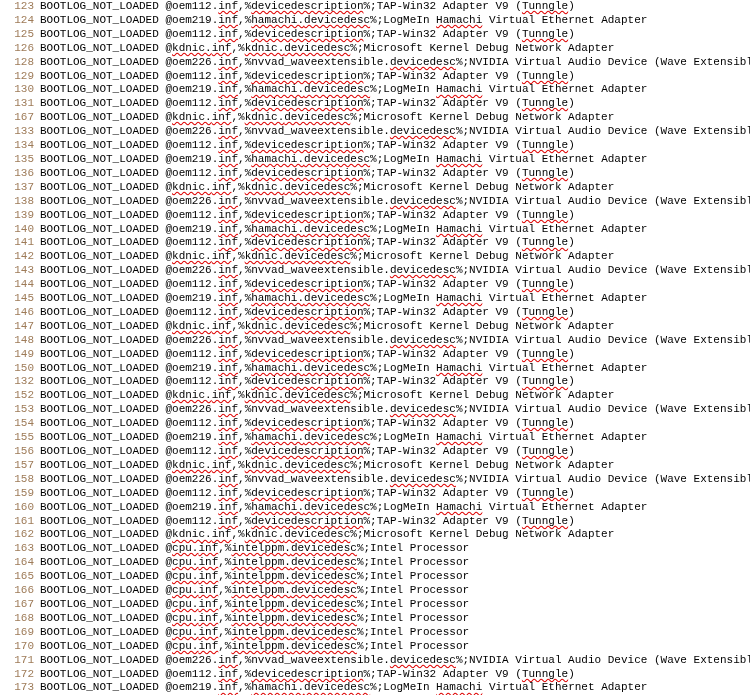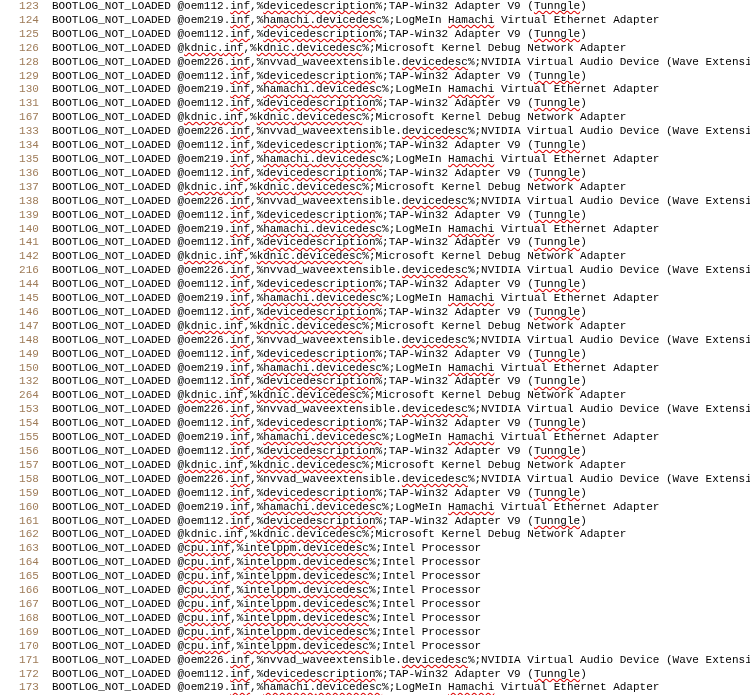--- a/index.html
+++ b/index.html
@@ -1,18 +1,18 @@
 <!DOCTYPE html>
 <html><head>
 <meta charset="utf-8">
 <style>
   html,body{margin:0;padding:0;background:#fff;}
   .editor{font-family:Consolas,"Courier New",monospace;font-size:11px;line-height:13.9px;white-space:nowrap;overflow:hidden;width:750px;}
   .line{display:flex;align-items:baseline;}
-  .gutter{width:34px;text-align:center;color:#9e7b58;padding-right:6px;flex:0 0 34px;margin-left:12px;}
+  .gutter{width:34px;text-align:right;color:#9e7b58;padding-right:6px;flex:0 0 34px;}
   .code{flex:1;color:#000;}
   .wavy{text-decoration:underline wavy #d00;text-decoration-skip-ink:none;}
 </style>
 </head>
 <body>
 
 <div class="editor" id="editor">
     <div class="line">
       <div class="gutter">123</div>
       <div class="code"><span> BOOTLOG_NOT_LOADED @</span><span>oem112.</span><span class="wavy">inf</span><span>,%</span><span class="wavy">devicedescription</span><span>%;TAP-Win32 Adapter V9 (</span><span class="wavy">Tunngle</span><span>)</span></div>
@@ -83,21 +83,21 @@
     </div>
     <div class="line">
       <div class="gutter">141</div>
       <div class="code"><span> BOOTLOG_NOT_LOADED @</span><span>oem112.</span><span class="wavy">inf</span><span>,%</span><span class="wavy">devicedescription</span><span>%;TAP-Win32 Adapter V9 (</span><span class="wavy">Tunngle</span><span>)</span></div>
     </div>
     <div class="line">
       <div class="gutter">142</div>
       <div class="code"><span> BOOTLOG_NOT_LOADED @</span><span class="wavy">kdnic.</span><span class="wavy">inf</span><span>,%</span><span class="wavy">kdnic.</span><span class="wavy">devicedesc</span><span>%;Microsoft Kernel Debug Network Adapter</span></div>
     </div>
     <div class="line">
-      <div class="gutter">216</div>
+      <div class="gutter">143</div>
       <div class="code"><span> BOOTLOG_NOT_LOADED @</span><span>oem226.</span><span class="wavy">inf</span><span>,%nvvad_waveextensible.</span><span class="wavy">devicedesc</span><span>%;NVIDIA Virtual Audio Device (Wave Extensible) (WDM)</span></div>
     </div>
     <div class="line">
       <div class="gutter">144</div>
       <div class="code"><span> BOOTLOG_NOT_LOADED @</span><span>oem112.</span><span class="wavy">inf</span><span>,%</span><span class="wavy">devicedescription</span><span>%;TAP-Win32 Adapter V9 (</span><span class="wavy">Tunngle</span><span>)</span></div>
     </div>
     <div class="line">
       <div class="gutter">145</div>
       <div class="code"><span> BOOTLOG_NOT_LOADED @</span><span>oem219.</span><span class="wavy">inf</span><span>,%</span><span class="wavy">hamachi.</span><span class="wavy">devicedesc</span><span>%;LogMeIn </span><span class="wavy">Hamachi</span><span> Virtual Ethernet Adapter</span></div>
     </div>
@@ -119,21 +119,21 @@
     </div>
     <div class="line">
       <div class="gutter">150</div>
       <div class="code"><span> BOOTLOG_NOT_LOADED @</span><span>oem219.</span><span class="wavy">inf</span><span>,%</span><span class="wavy">hamachi.</span><span class="wavy">devicedesc</span><span>%;LogMeIn </span><span class="wavy">Hamachi</span><span> Virtual Ethernet Adapter</span></div>
     </div>
     <div class="line">
       <div class="gutter">132</div>
       <div class="code"><span> BOOTLOG_NOT_LOADED @</span><span>oem112.</span><span class="wavy">inf</span><span>,%</span><span class="wavy">devicedescription</span><span>%;TAP-Win32 Adapter V9 (</span><span class="wavy">Tunngle</span><span>)</span></div>
     </div>
     <div class="line">
-      <div class="gutter">264</div>
+      <div class="gutter">152</div>
       <div class="code"><span> BOOTLOG_NOT_LOADED @</span><span class="wavy">kdnic.</span><span class="wavy">inf</span><span>,%</span><span class="wavy">kdnic.</span><span class="wavy">devicedesc</span><span>%;Microsoft Kernel Debug Network Adapter</span></div>
     </div>
     <div class="line">
       <div class="gutter">153</div>
       <div class="code"><span> BOOTLOG_NOT_LOADED @</span><span>oem226.</span><span class="wavy">inf</span><span>,%nvvad_waveextensible.</span><span class="wavy">devicedesc</span><span>%;NVIDIA Virtual Audio Device (Wave Extensible) (WDM)</span></div>
     </div>
     <div class="line">
       <div class="gutter">154</div>
       <div class="code"><span> BOOTLOG_NOT_LOADED @</span><span>oem112.</span><span class="wavy">inf</span><span>,%</span><span class="wavy">devicedescription</span><span>%;TAP-Win32 Adapter V9 (</span><span class="wavy">Tunngle</span><span>)</span></div>
     </div>

